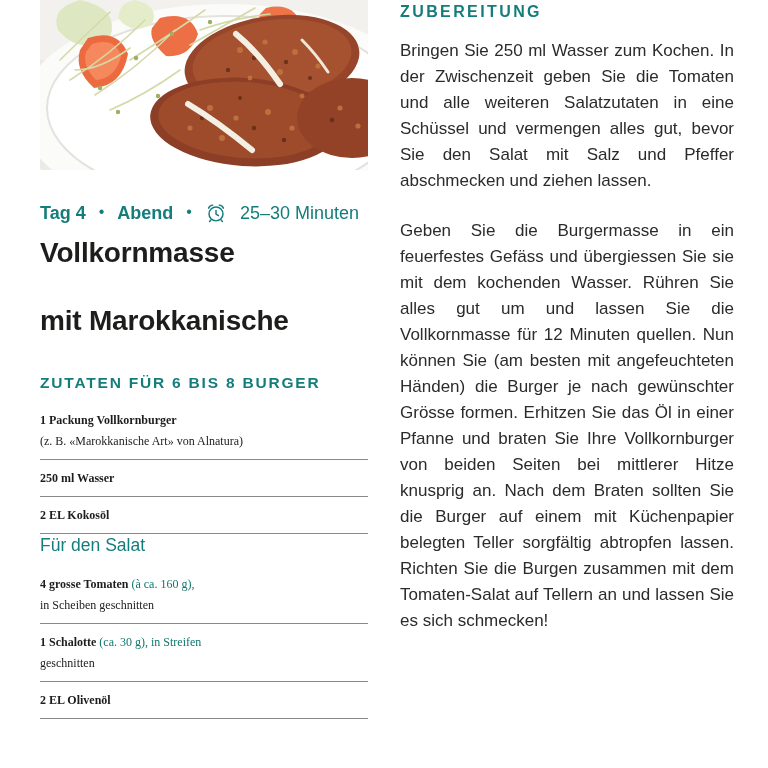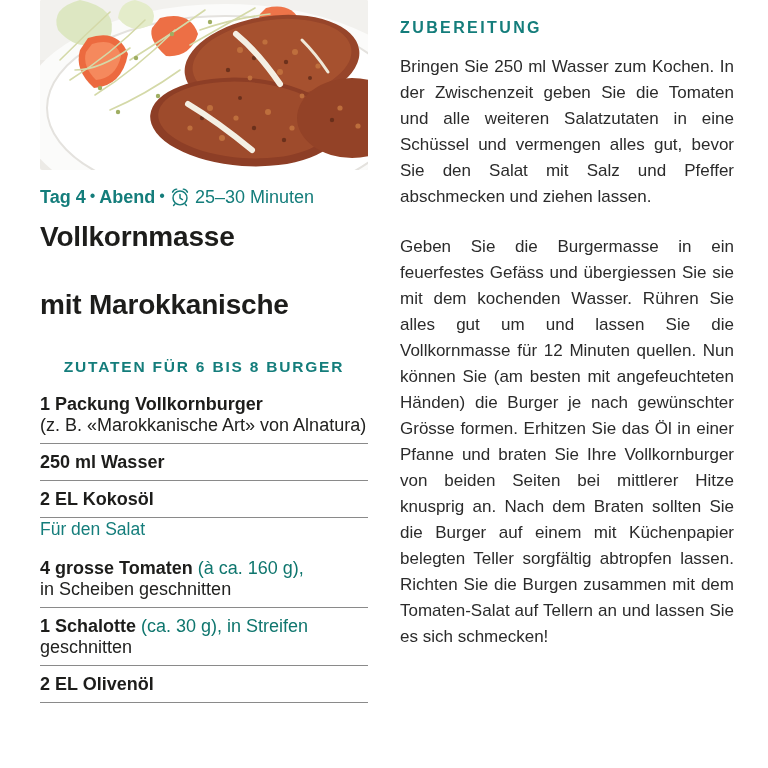--- a/index.html
+++ b/index.html
@@ -10,51 +10,50 @@
   }
   *{margin:0;padding:0;box-sizing:border-box;}
   html,body{background:#ffffff;}
   body{
     width:768px;height:768px;overflow:hidden;
     font-family:"Liberation Sans","DejaVu Sans",sans-serif;
     color:var(--body-text);
   }
   .page{position:relative;width:768px;height:768px;background:#fff;overflow:hidden;}
   .left-col{position:absolute;left:40px;top:0;width:328px;}
-  .right-col{position:absolute;left:400px;top:16px;width:334px;}
+  .right-col{position:absolute;left:400px;top:0;width:334px;}
 
   .photo{display:block;width:328px;height:170px;border-radius:2px;}
 
   .meta-row{
-    display:flex;align-items:center;gap:4px;
-    margin-top:16px;
+    display:flex;align-items:center;gap:13px;
+    margin-top:32px;
     color:var(--accent);font-size:18px;line-height:22px;
   }
   .meta-bold{font-weight:700;}
   .meta-bullet{font-size:16px;position:relative;top:-1px;}
   .clock-icon{width:22px;height:22px;display:inline-block;color:var(--accent);}
 
   .title{
     margin-top:12px;
     font-size:28px;line-height:34px;font-weight:700;
     color:var(--heading-text);letter-spacing:-0.2px;
   }
 
   .section-heading{
     margin-top:36px;
     color:var(--accent);
     font-size:15.5px;font-weight:700;letter-spacing:1.8px;
     line-height:18px;
-    text-align:center;
   }
   .ing-list{margin-top:10px;}
   .ing-row{
     padding:8px 0 7px;
     border-bottom:1px solid var(--divider);
-    font-size:18px;line-height:21px;color:var(--heading-text);
+    font-size:12px;line-height:21px;color:var(--heading-text);font-family:Liberation Serif, serif;
   }
   .ing-row .b{font-weight:700;}
   .ing-row .r{font-weight:400;color:#0f766e;}
   .ing-row .l2{display:block;font-weight:400;color:#222220;}
   .sub-heading{
     color:var(--accent);font-size:17.5px;line-height:22px;font-weight:400;
   }
 
   .prep-heading{
     margin-top:2px;

